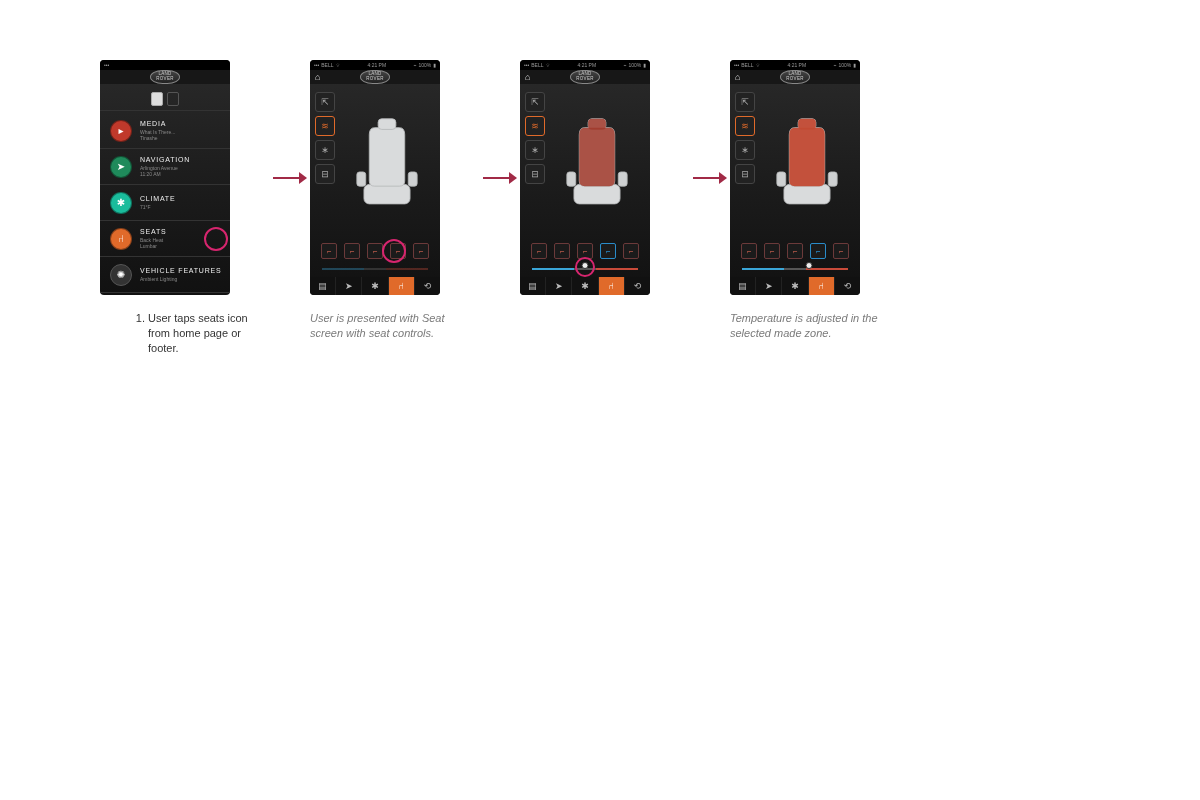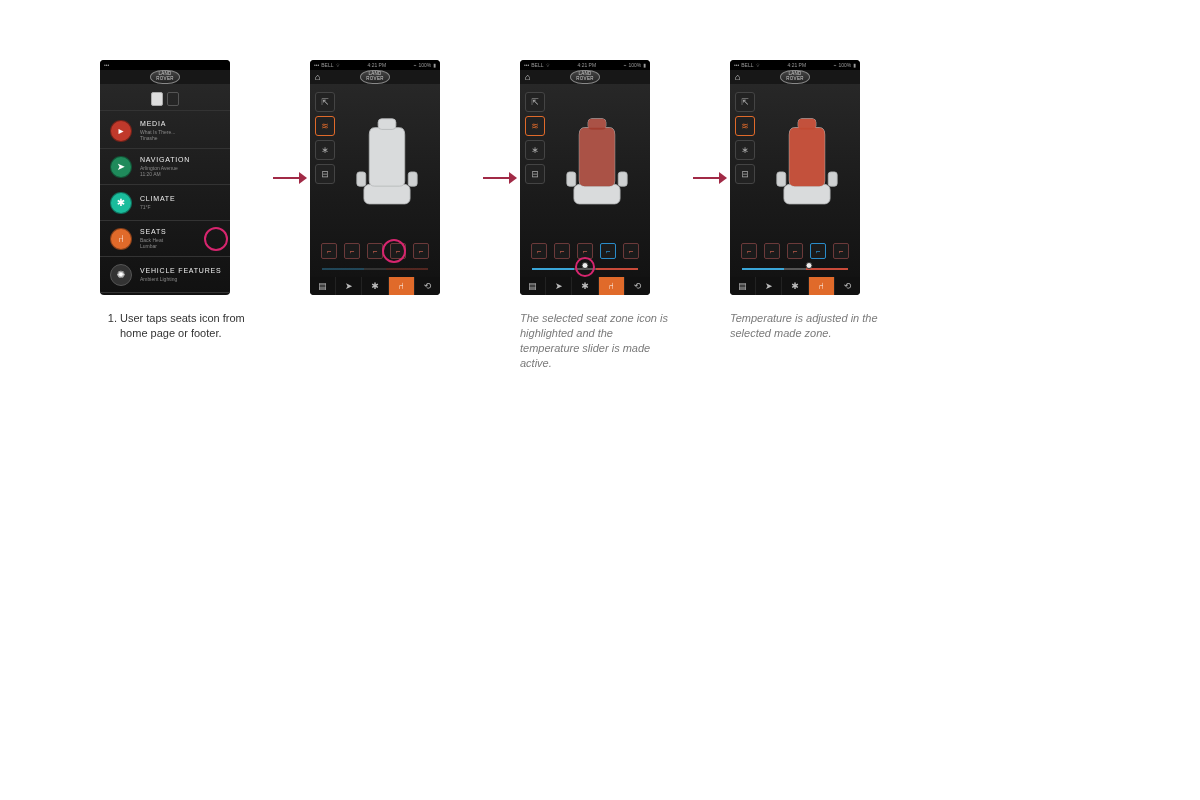--- a/index.html
+++ b/index.html
@@ -184,21 +184,21 @@
     width:150px; max-width:150px;
     margin-top:16px;
     font-size:11px; line-height:1.35;
     color:#333;
   }
   .caption .intro{
     color:var(--caption-gray); font-style:italic;
     margin-bottom:8px;
   }
   .caption ol{ margin:0; padding-left:20px;}
-  .caption ol li{ margin-bottom:4px;}
+  .caption ol li{ margin-bottom:4px;margin-left:28px;}
 
 </style>
 </head>
 <body>
 
 <svg width="0" height="0" style="position:absolute">
   <defs>
     <g id="carSeat">
 
       <rect x="18" y="78" width="52" height="22" rx="6" fill="#d9dbdc" stroke="#b8babb"></rect>
@@ -335,20 +335,21 @@
       <div class="tabbar">
         <div class="tab">▤</div>
         <div class="tab">➤</div>
         <div class="tab">✱</div>
         <div class="tab on">⑁</div>
         <div class="tab">⟲</div>
       </div>
     </div>
 
     <div class="caption">
+      <div class="intro">User is presented with Seat screen with seat controls.</div>
     </div>
   </div>
 
   <div class="arrow-col">
       <div class="arrow"></div>
     </div>
 
   <div class="step">
     <div class="phone">
       <div class="statusbar">
@@ -403,21 +404,20 @@
       <div class="tabbar">
         <div class="tab">▤</div>
         <div class="tab">➤</div>
         <div class="tab">✱</div>
         <div class="tab on">⑁</div>
         <div class="tab">⟲</div>
       </div>
     </div>
 
     <div class="caption">
-      <div class="intro">The selected seat zone icon is highlighted and the temperature slider is made active.</div>
     </div>
   </div>
 
   <div class="arrow-col">
       <div class="arrow"></div>
     </div>
 
   <div class="step">
     <div class="phone">
       <div class="statusbar">

